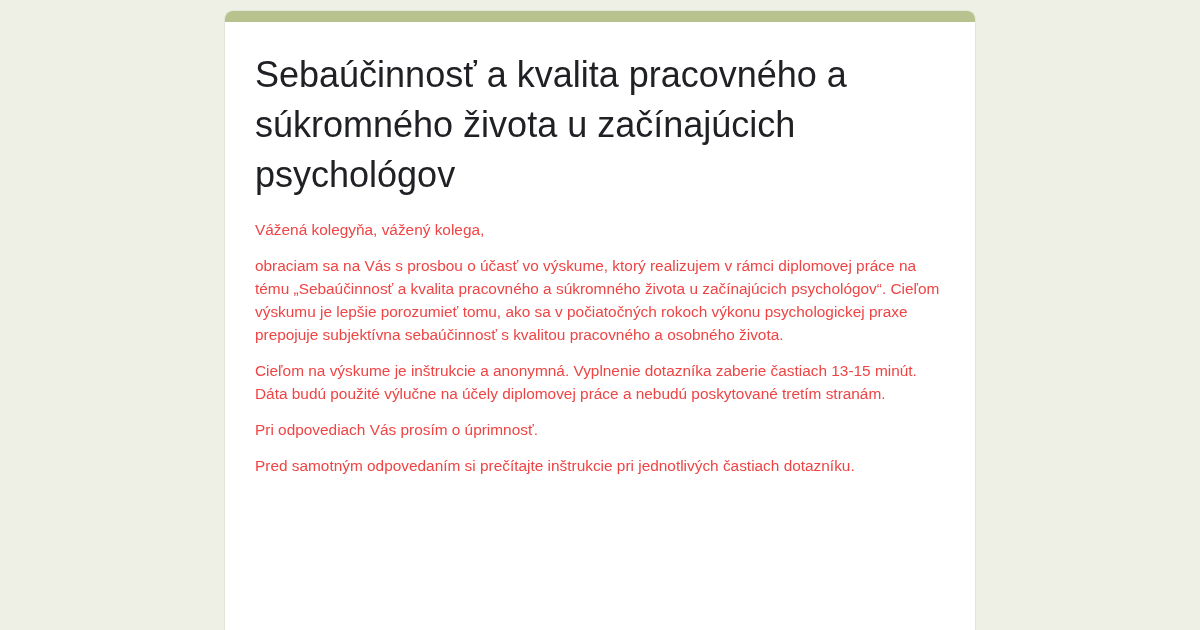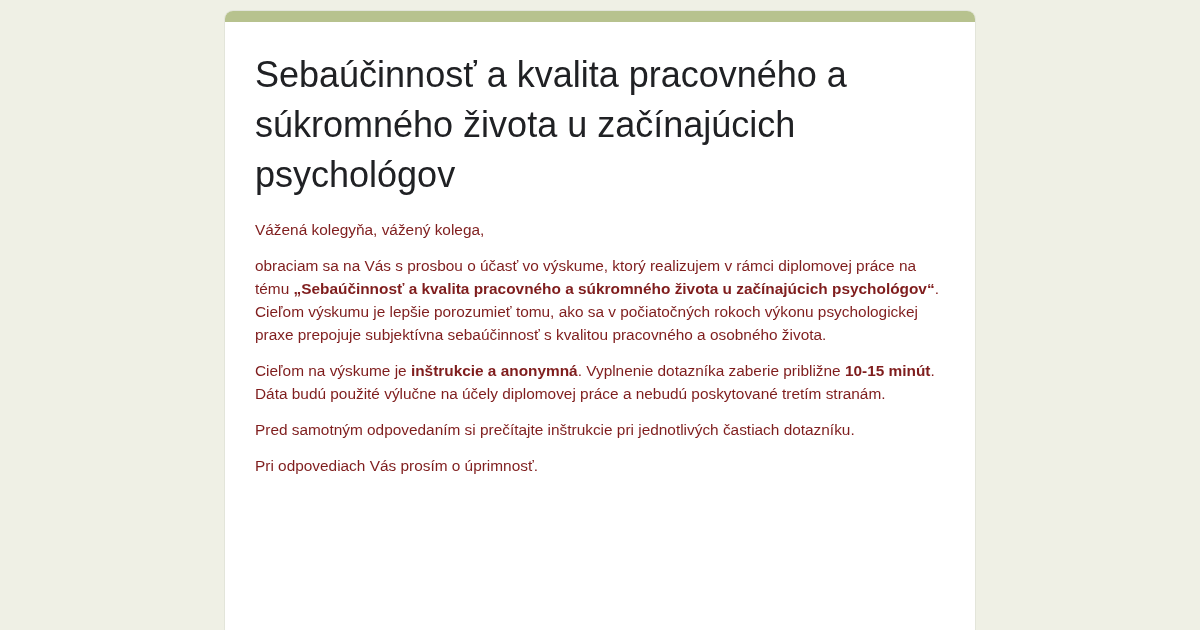--- a/index.html
+++ b/index.html
@@ -41,36 +41,36 @@
       font-weight: 400;
       line-height: 50px;
       color: #202124;
       margin: 8px 0 18px 0;
       letter-spacing: 0px;
     }
     .desc p {
       font-size: 15.4px;
       line-height: 23px;
       margin: 0 0 13px 0;
-      color: #7f1d1d;
+      color: #ef4444;
     }
     .desc b {
-      font-weight: 700;
+      font-weight: 400;
     }
   </style>
 </head>
 <body>
 
 <div class="page">
   <div class="card">
     <div class="card-accent"></div>
     <div class="card-body">
       <div class="form-title">Sebaúčinnosť a kvalita pracovného a súkromného života u začínajúcich psychológov</div>
       <div class="desc">
         <p>Vážená kolegyňa, vážený kolega,</p>
         <p><span>obraciam sa na Vás s prosbou o účasť vo výskume, ktorý realizujem v rámci diplomovej práce na tému </span><b>„Sebaúčinnosť a kvalita pracovného a súkromného života u začínajúcich psychológov“</b><span>. Cieľom výskumu je lepšie porozumieť tomu, ako sa v počiatočných rokoch výkonu psychologickej praxe prepojuje subjektívna sebaúčinnosť s kvalitou pracovného a osobného života.</span></p>
-        <p><span>Cieľom na výskume je </span><b>inštrukcie a anonymná</b><span>. Vyplnenie dotazníka zaberie približne </span><b>10-15 minút</b><span>. Dáta budú použité výlučne na účely diplomovej práce  a nebudú poskytované tretím stranám.</span></p>
+        <p><span>Cieľom na výskume je </span><b>inštrukcie a anonymná</b><span>. Vyplnenie dotazníka zaberie častiach </span><b>13-15 minút</b><span>. Dáta budú použité výlučne na účely diplomovej práce  a nebudú poskytované tretím stranám.</span></p>
+        <p>Pri odpovediach Vás prosím o úprimnosť.</p>
         <p>Pred samotným odpovedaním si prečítajte inštrukcie pri jednotlivých častiach dotazníku.</p>
-        <p>Pri odpovediach Vás prosím o úprimnosť.</p>
       </div>
     </div>
   </div>
 </div>
 
 </body></html>

